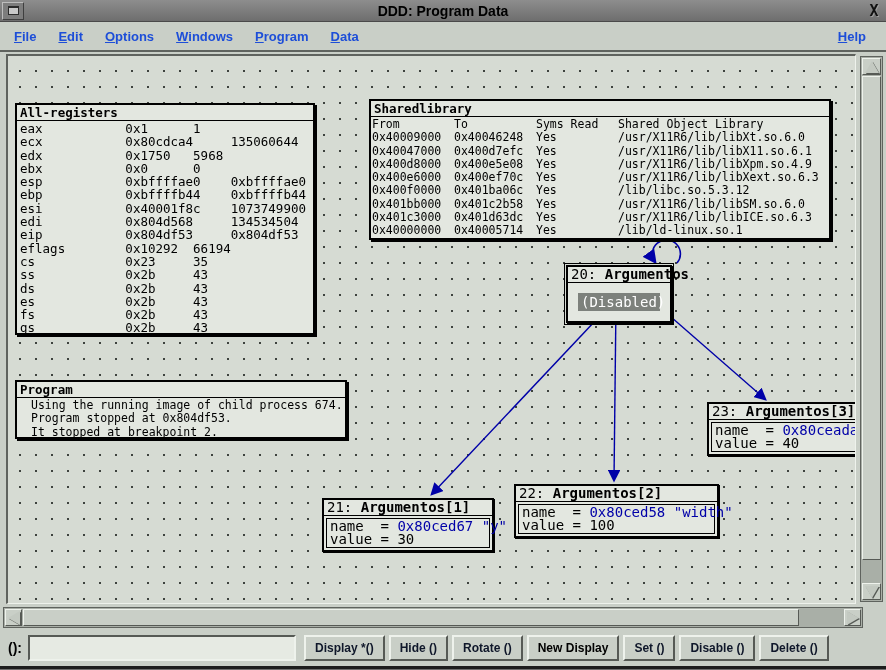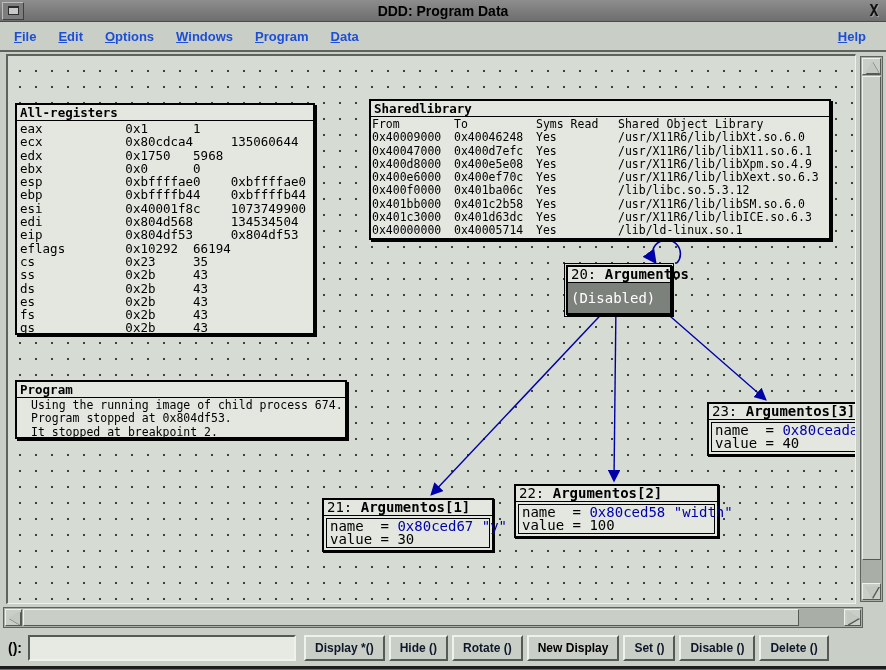--- a/index.html
+++ b/index.html
@@ -85,21 +85,21 @@
     box-shadow:1px 1px 0 0 #000;
     font-family:"DejaVu Sans Mono", monospace; font-size:14px; color:#000;
   }
   .node .ntitle {
     display:block; line-height:15px; padding:0 3px;
     border-bottom:1px solid #000; white-space:pre;
   }
   .node .nlabel { font-weight:bold; }
   .node.selected { outline:1px solid #000; outline-offset:1px; }
   .node .status {
-    margin:0; padding:8px 3px; background:#7d817c; color:#fff; line-height:14px; white-space:pre;
+    margin:10px; padding:2px 3px; background:#7d817c; color:#fff; line-height:14px; white-space:pre;
   }
   .node .members {
     margin:2px; border:1px solid #000; padding:1px 3px; background:#e3e7e0;
   }
   .member { white-space:pre; line-height:13.2px; }
   .member .pval { color:var(--blue); }
   #node20 { left:558px; top:209px; width:106px; }
   #node21 { left:314px; top:442px; width:172px; }
   #node22 { left:506px; top:428px; width:205px; }
   #node23 { left:699px; top:346px; width:178px; }

